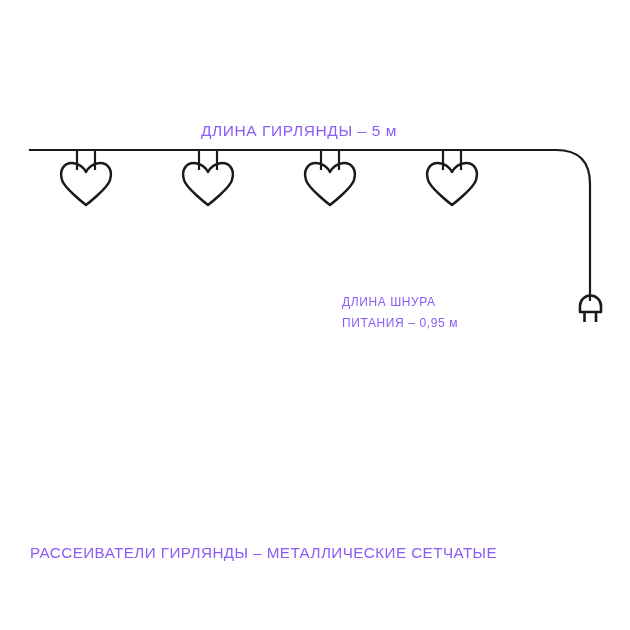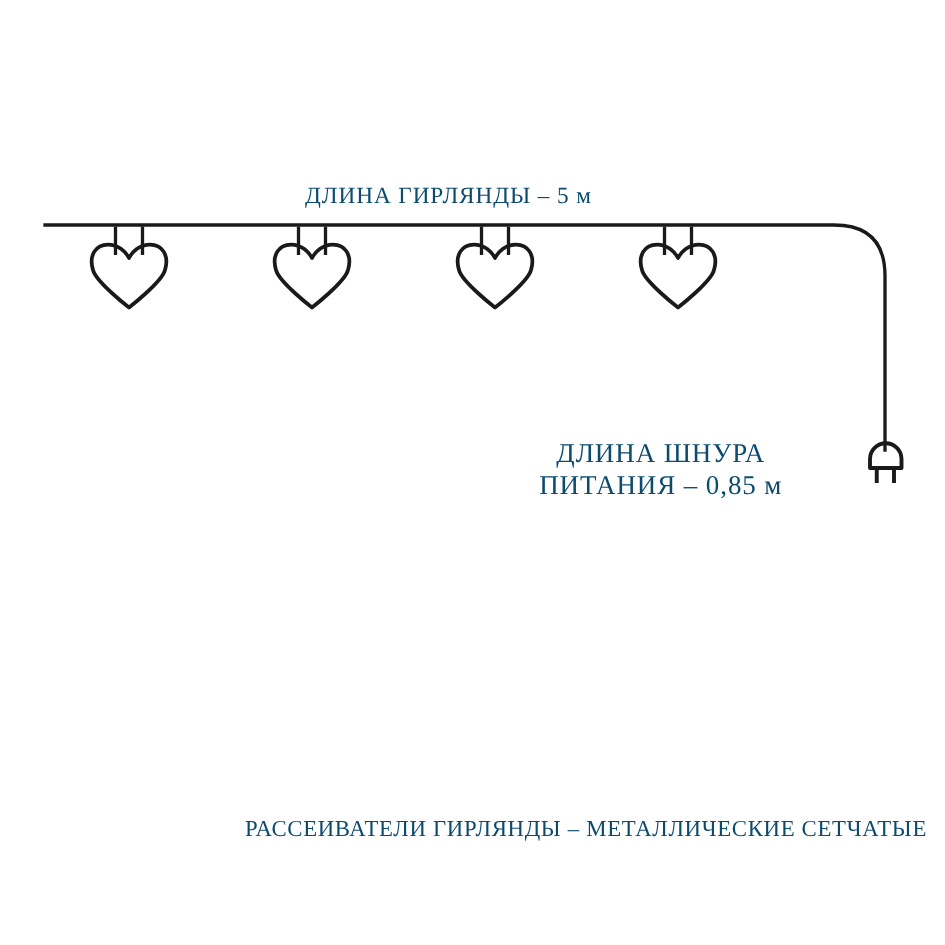--- a/index.html
+++ b/index.html
@@ -23,48 +23,48 @@
   }
   svg.canvas {
     position: absolute;
     left: 0; top: 0;
     width: 630px;
     height: 630px;
     display: block;
   }
   .txt {
     position: absolute;
-    font-family: Liberation Serif, serif;
+    font-family: Liberation Sans, sans-serif;
     font-weight: 300;
-    color: #0c4a6e;
+    color: #8b5cf6;
     white-space: pre;
     letter-spacing: 0.6px;
   }
   #garland-length-label {
     left: 0;
     top: 121px;
     width: 598px;
     text-align: center;
     font-size: 15.5px;
     line-height: 19px;
   }
   #cord-length-label {
-    left: 330px;
+    left: 342px;
     top: 292px;
     width: 221px;
-    text-align: center;
-    font-size: 18px;
+    text-align: left;
+    font-size: 12px;
     line-height: 20.5px;
   }
   #cord-length-label .line2 { display: block; }
   #caption-block {
     left: 30px;
     top: 542px;
     width: 588px;
-    text-align: right;
+    text-align: left;
     font-size: 15.2px;
     line-height: 22px;
     letter-spacing: 0.45px;
   }
   #caption-block .line2 { display: block; }
 </style>
 </head>
 <body>
 
 <div id="diagram-root">
@@ -122,17 +122,17 @@
                L 580 306
                A 10.5 10.5 0 0 1 601 306
                L 601 312 Z" fill="none" stroke="#1a1a1a" stroke-width="2.6" stroke-linejoin="round"></path>
       <path d="M 584.5 313 L 584.5 322 M 596 313 L 596 322" fill="none" stroke="#1a1a1a" stroke-width="2.6" stroke-linecap="butt"></path>
     </g>
 
   </svg>
 
   <div class="txt" id="garland-length-label">ДЛИНА ГИРЛЯНДЫ – 5 м</div>
 
-  <div class="txt" id="cord-length-label"><span class="line1">ДЛИНА ШНУРА</span><span class="line2">ПИТАНИЯ – 0,85 м</span></div>
+  <div class="txt" id="cord-length-label"><span class="line1">ДЛИНА ШНУРА</span><span class="line2">ПИТАНИЯ – 0,95 м</span></div>
 
   <div class="txt" id="caption-block"><span class="line1">РАССЕИВАТЕЛИ ГИРЛЯНДЫ – МЕТАЛЛИЧЕСКИЕ СЕТЧАТЫЕ</span></div>
 
 </div>
 
 </body></html>

